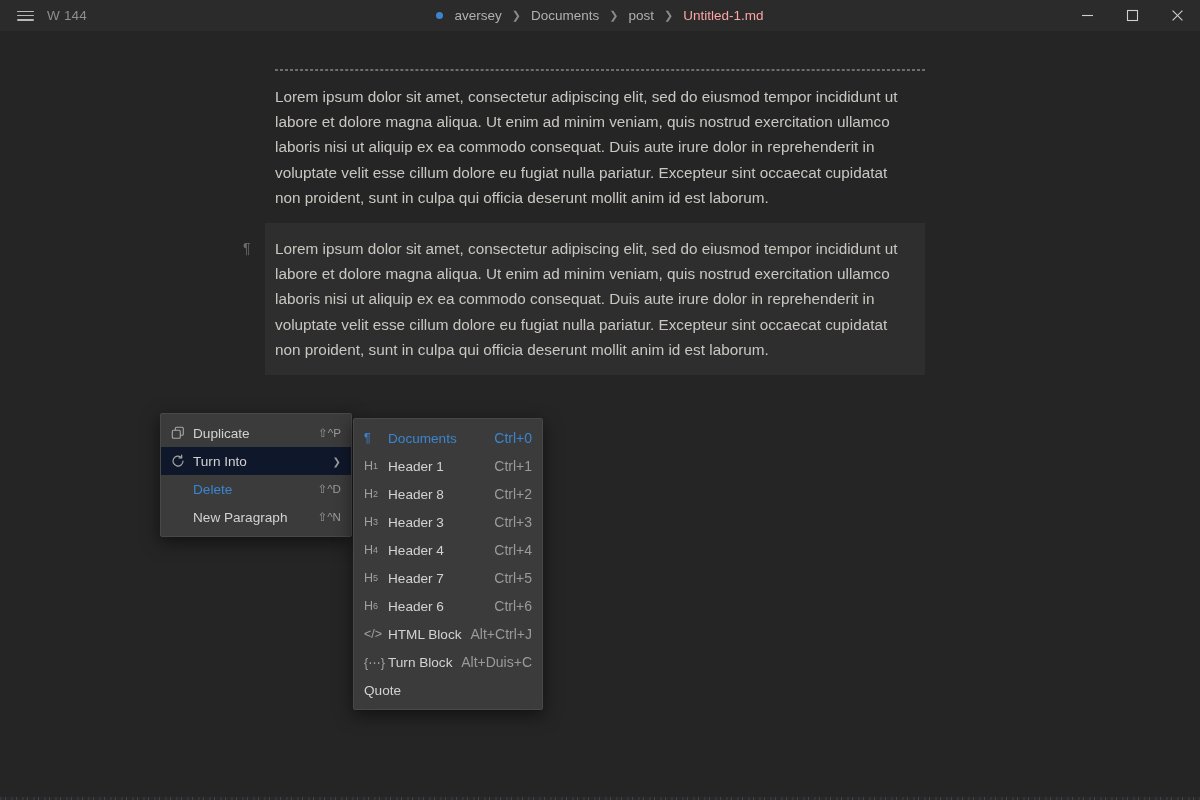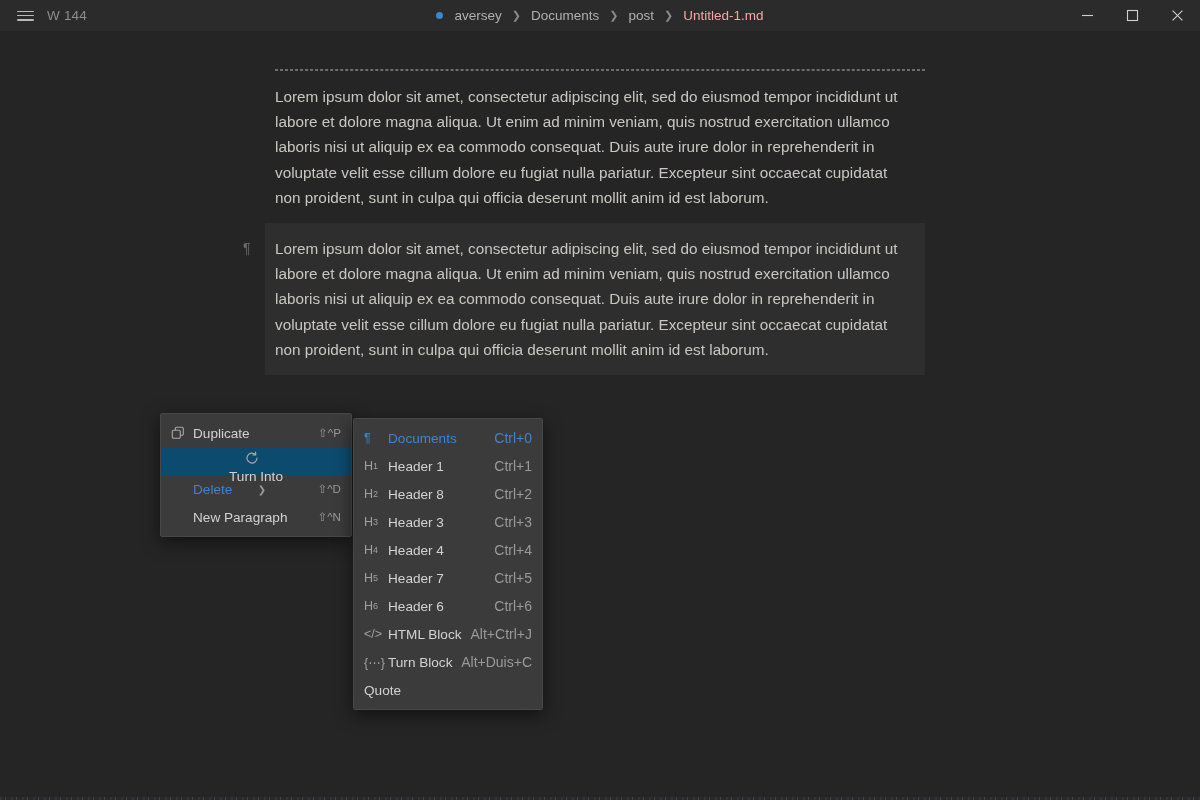--- a/index.html
+++ b/index.html
@@ -198,21 +198,21 @@
   .ctx-item {
     display: flex;
     align-items: center;
     height: 28px;
     padding: 0 10px 0 10px;
     cursor: default;
     font-size: 13.6px;
     color: #d2d2d2;
     position: relative;
   }
-  .ctx-item.active { background: #0c4a6e; flex-direction: column; }
+  .ctx-item.active { background: #0f172a; }
   .ctx-item .ico {
     width: 22px;
     flex: 0 0 22px;
     display: flex;
     align-items: center;
     justify-content: flex-start;
     color: #a8a8a8;
   }
   .ctx-item .lbl { flex: 1 1 auto; white-space: nowrap; }
   .ctx-item .sc {

